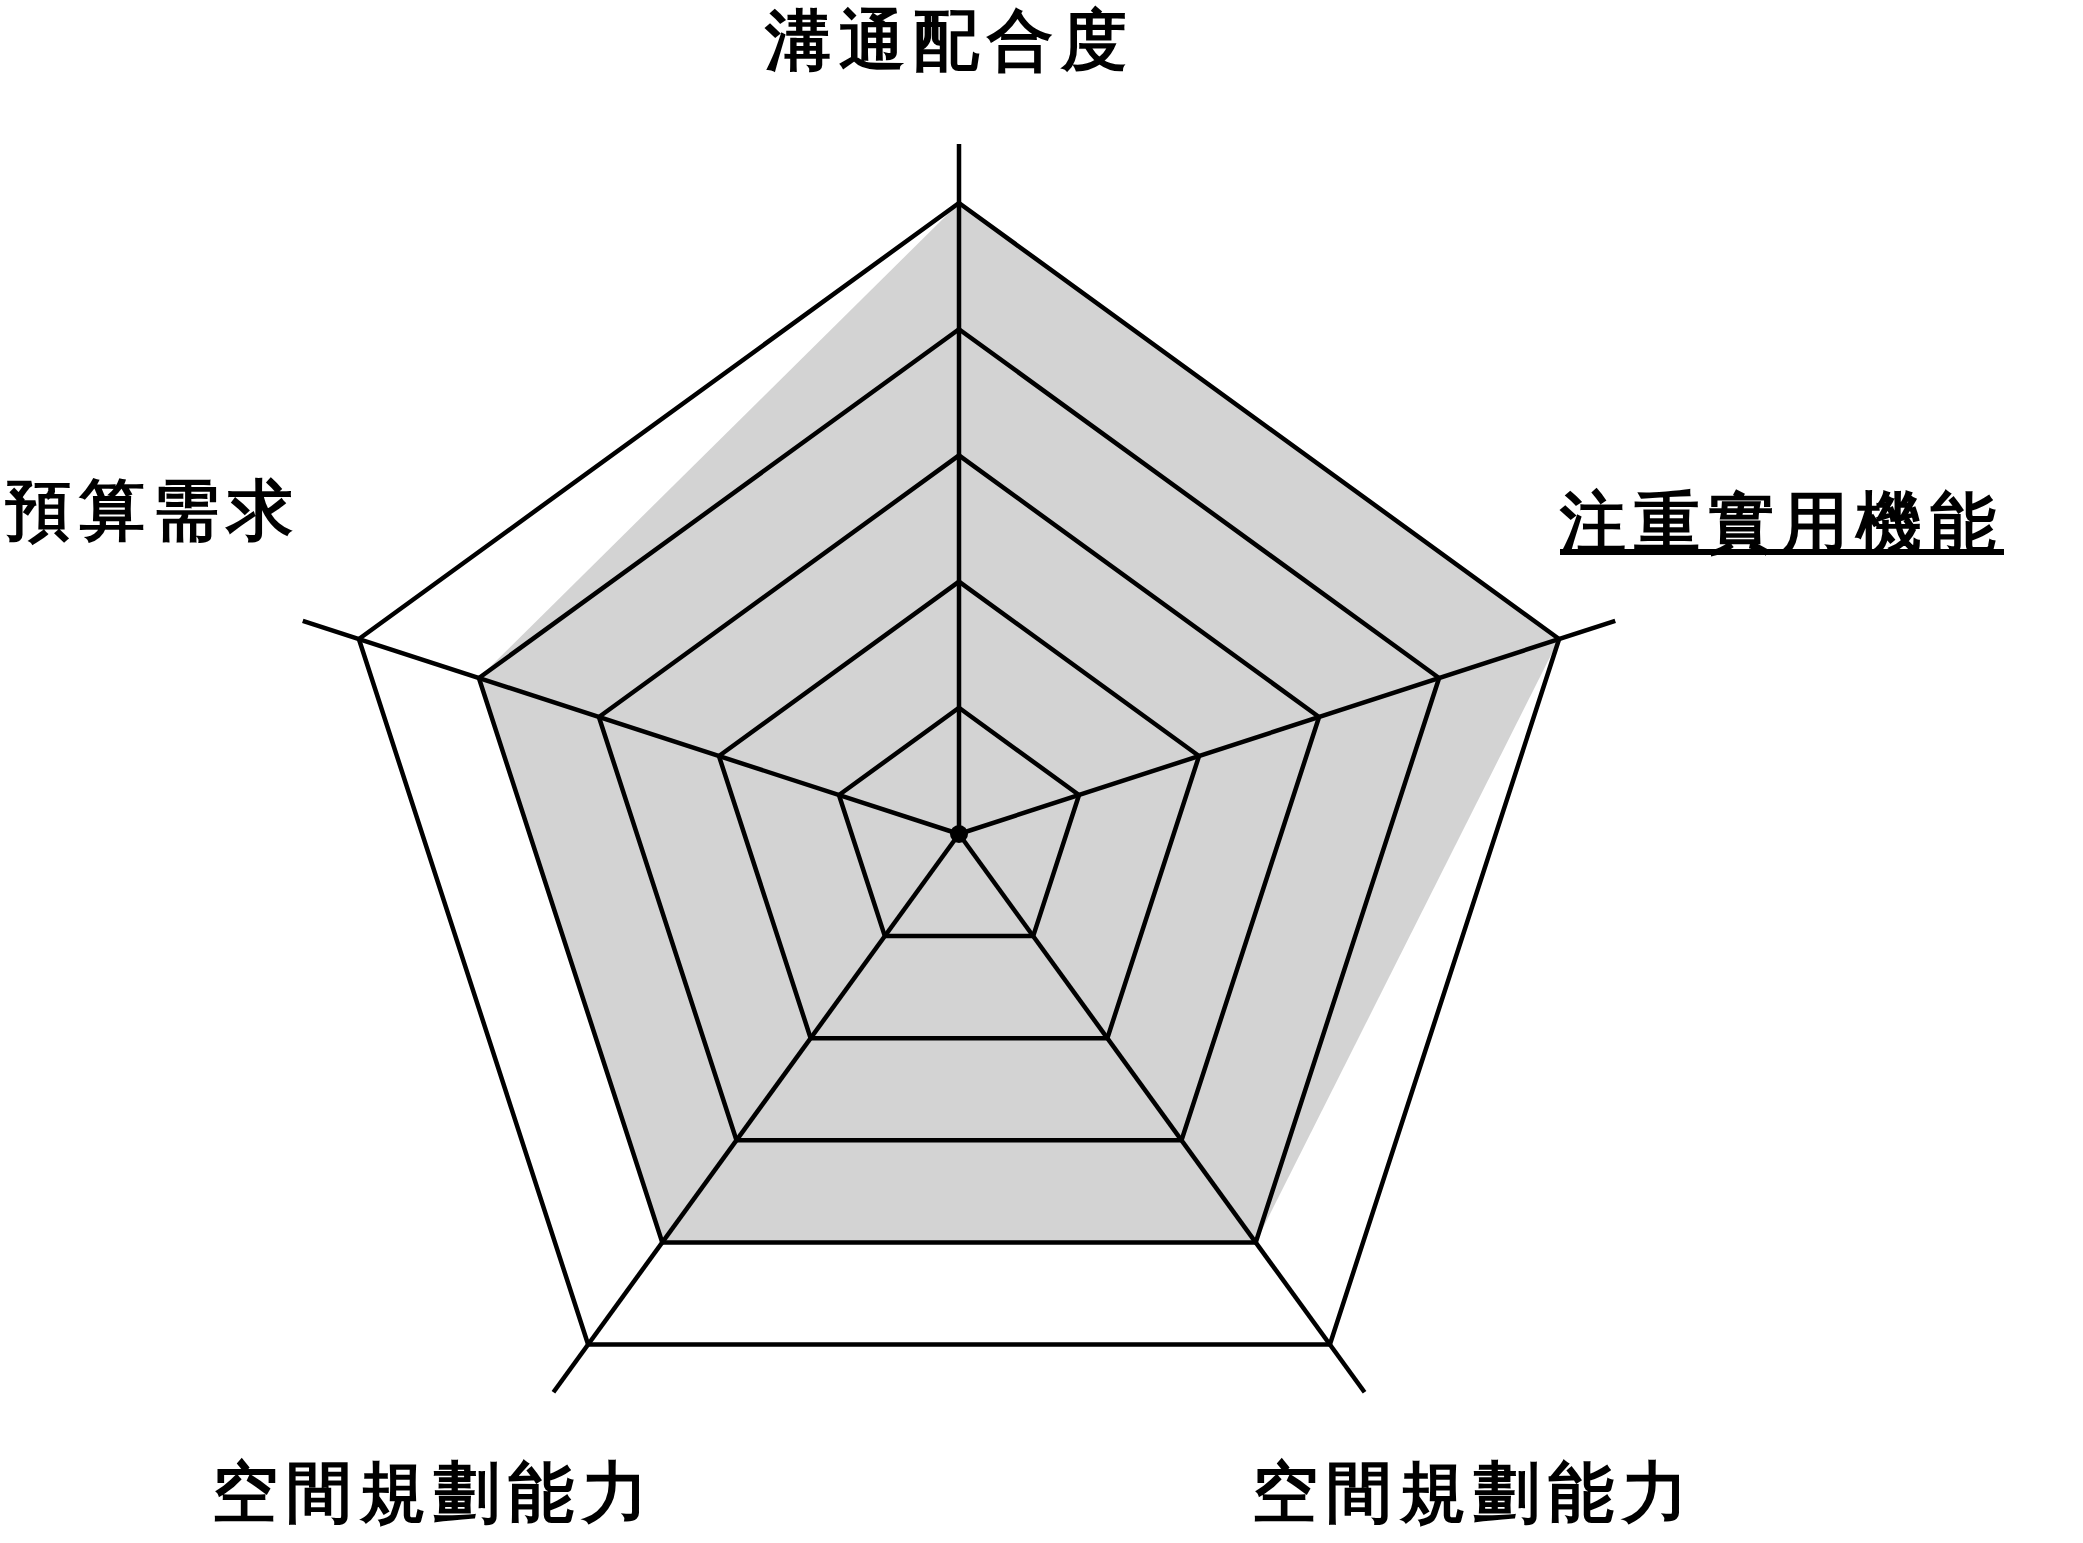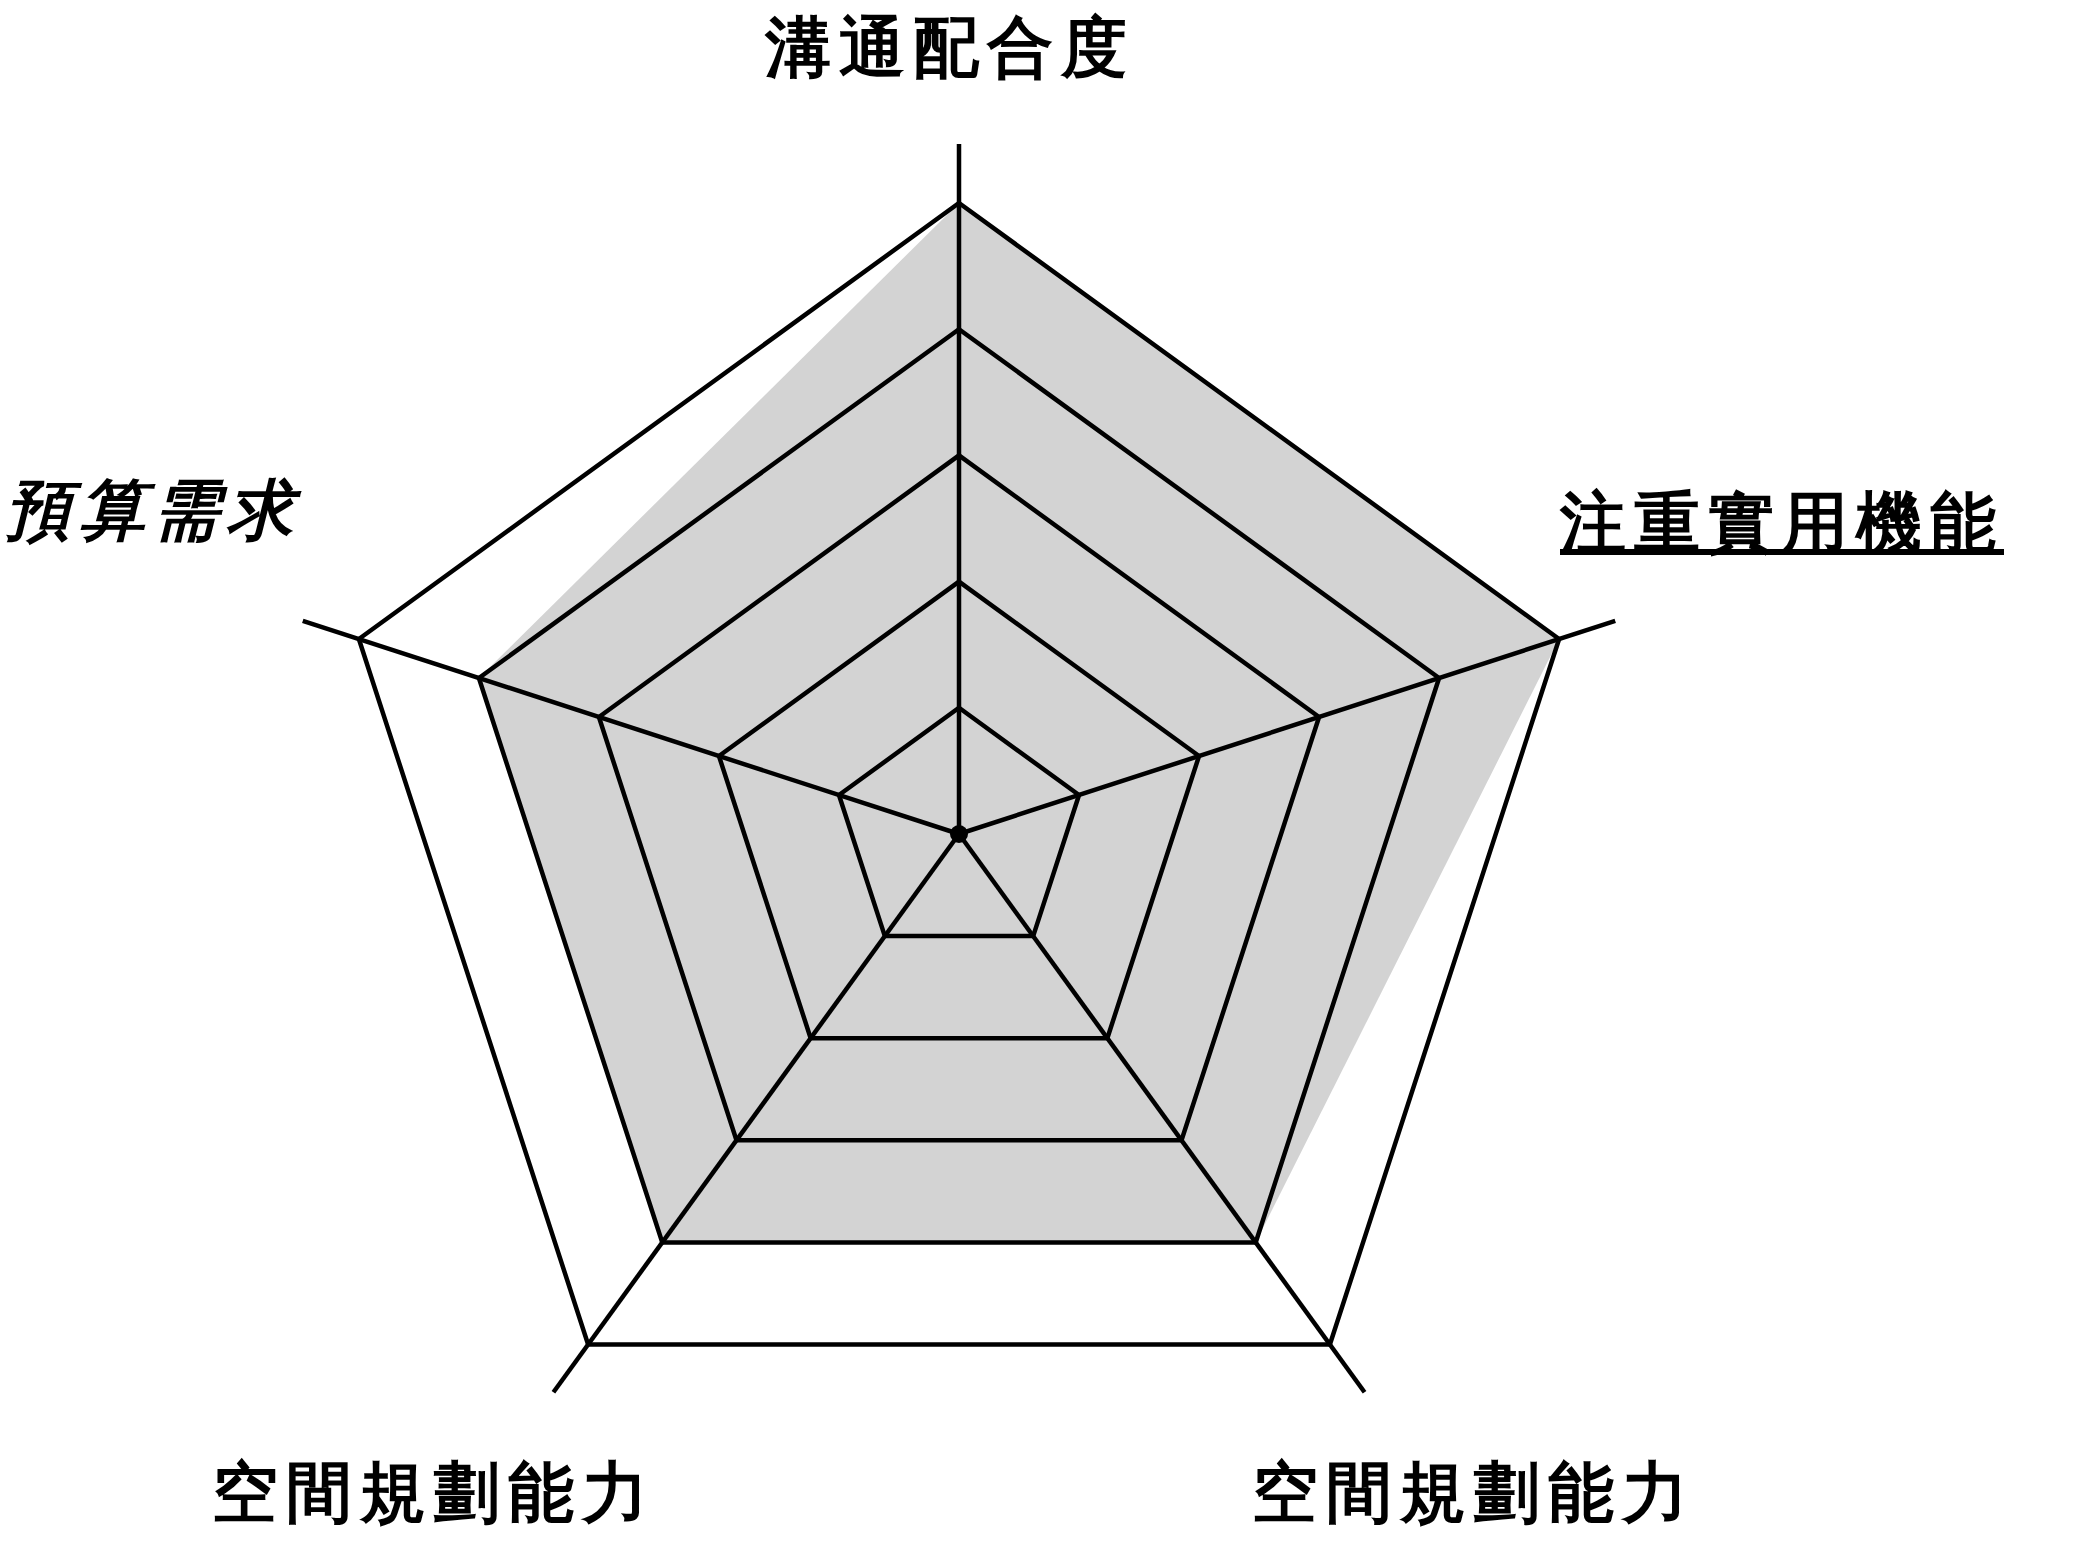--- a/index.html
+++ b/index.html
@@ -22,17 +22,17 @@
   <g id="spokes" stroke="#000" stroke-width="4.5">
       <line x1="959" y1="834" x2="959" y2="144"></line>
       <line x1="959" y1="834" x2="1615.228996243656" y2="620.7782738812863"></line>
       <line x1="959" y1="834" x2="1364.5718240818064" y2="1392.2217261187138"></line>
       <line x1="959" y1="834" x2="553.4281759181936" y2="1392.2217261187138"></line>
       <line x1="959" y1="834" x2="302.77100375634404" y2="620.7782738812864"></line>
     </g>
   <circle id="center-dot" cx="959" cy="834" r="9" fill="#000"></circle>
 </svg>
 
-<div class="axis-label" style="left:765px; top:8px;margin-top:7px;">溝通配合度</div>
+<div class="axis-label" style="left:765px; top:8px;">溝通配合度</div>
 <div class="axis-label" style="left:1560px; top:490px;text-decoration:underline;">注重實用機能</div>
 <div class="axis-label" style="left:1252px; top:1460px;">空間規劃能力</div>
 <div class="axis-label" style="left:212px; top:1460px;text-align:right;">空間規劃能力</div>
-<div class="axis-label" style="left:5px; top:478px;font-style:italic;">預算需求</div>
+<div class="axis-label" style="left:5px; top:478px;">預算需求</div>
 
 </body></html>

